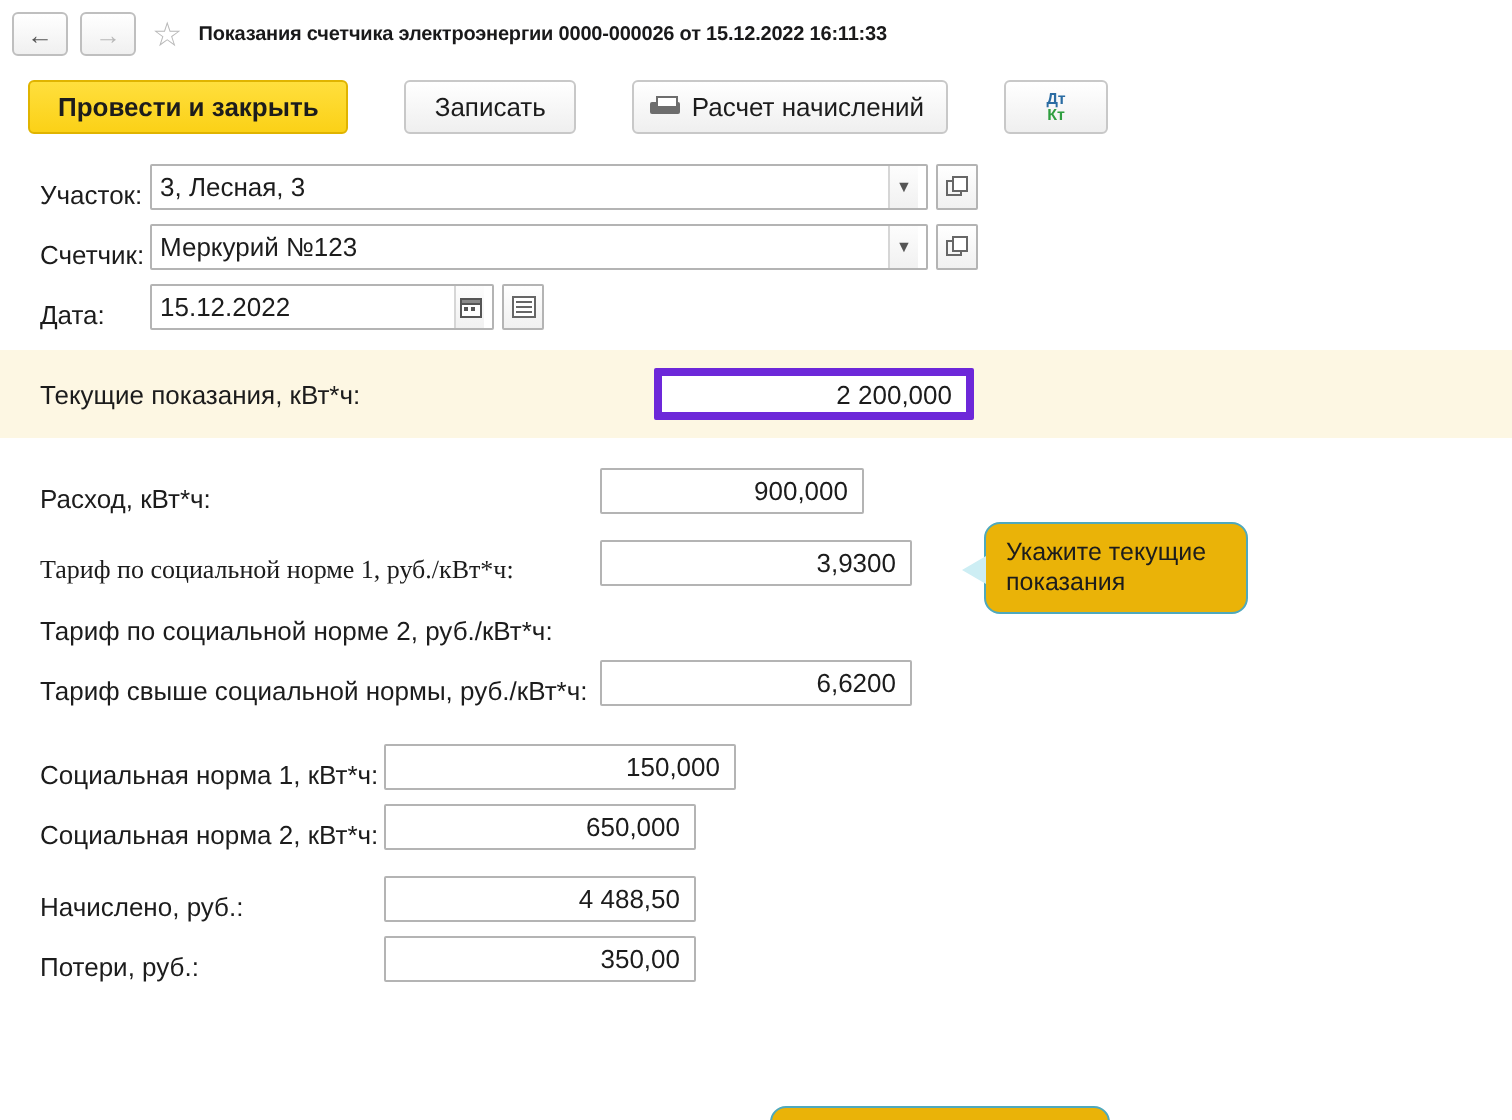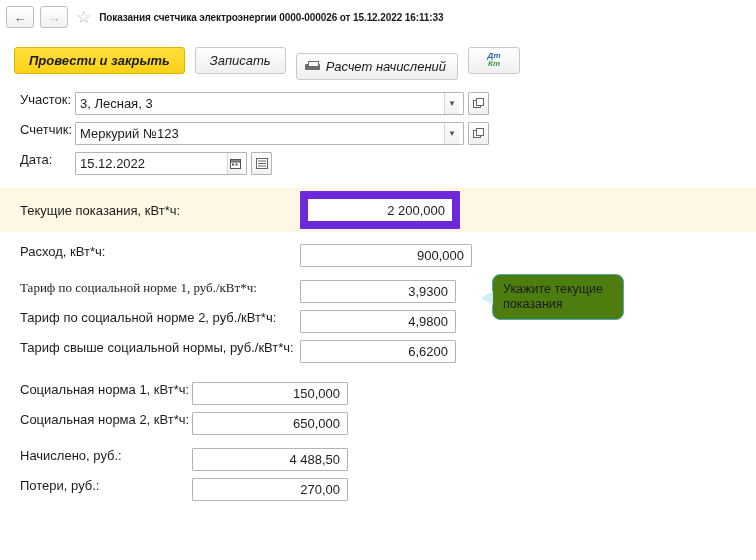--- a/index.html
+++ b/index.html
@@ -44,45 +44,43 @@
     font-size: 10px;
     font-weight: bold;
     color: #19191a;
     white-space: nowrap;
     letter-spacing: -0.1px;
   }
 
   
   .cmdbar {
     display: flex;
-    align-items: center;
-    gap: 10px;
+    gap: 28px;
     padding: 6px 10px 8px 14px;
-    font-style: italic;
   }
   .btn {
     height: 27px;
     border: 1px solid #c8c8c8;
     border-radius: 3px;
     background: linear-gradient(#ffffff, #efefef);
     padding: 0 14px;
     display: flex;
     align-items: center;
     gap: 6px;
     font-size: 13px;
     color: #1c1c1c;
     cursor: pointer;
     white-space: nowrap;
   }
   .btn.primary {
     background: linear-gradient(#ffdf3d, #fbd117);
     border: 1px solid #e0b400;
     font-weight: bold;
   }
-  .btn.icon-btn { padding: 0 11px 0 8px; margin-top: 13px; }
+  .btn.icon-btn { padding: 0 11px 0 8px; }
   .btn.square { padding: 0 25px; width: 33px; justify-content: center; }
 
   .printer-ico {
     width: 15px; height: 12px;
     position: relative;
     display: inline-block;
   }
   .printer-ico::before {
     content: "";
     position: absolute; left: 0; top: 3px;
@@ -102,21 +100,21 @@
     line-height: 8px; font-size: 8px; font-weight: bold;
     align-items: center;
   }
   .dtkt .dt { color: #2b6ca3; }
   .dtkt .kt { color: #2f9e3f; }
 
   
   .form { padding: 4px 0 0 0; position: relative; }
   .row {
     display: flex;
-    align-items: flex-start;
+    align-items: flex-end;
     height: 26px;
     margin-bottom: 4px;
   }
   .lbl {
     text-align: left;
     font-size: 13px;
     color: #1c1c1c;
     padding-left: 20px;
     white-space: nowrap;
   }
@@ -153,30 +151,31 @@
   .selbtn svg { display: block; }
 
   
   .row-highlight {
     background: #fdf7e3;
     height: 44px;
     margin-bottom: 0;
     align-items: center;
   }
   .field.accent {
-    border: 8px solid #6d28d9;
-    height: 38px;
+    border: 4px solid #6d28d9;
+    height: 26px;
     background: #fff;
+    margin-left: 27px;
   }
   .field.accent .val { font-size: 13px; }
 
   
   .callout {
     position: absolute;
-    background: #4d7c0f;
+    background: #eab308;
     border: 1px solid #4fa9bd;
     border-radius: 8px;
     font-size: 12.5px;
     color: #1c1c1c;
     padding: 7px 10px;
     line-height: 15px;
   }
   .callout .tail {
     position: absolute;
     width: 0; height: 0;
@@ -295,53 +294,50 @@
     <div class="field accent" style="width:160px;">
       <span class="val right">2 200,000</span>
     </div>
   </div>
 
   <div class="spacer"></div>
 
 
   <div class="row">
     <div class="lbl" style="width:300px;">Расход, кВт*ч:</div>
-    <div class="field" style="width:172px;">
+    <div class="field" style="width:132px;">
       <span class="val right">900,000</span>
     </div>
   </div>
 
   <div class="spacer-sm"></div>
 
   <div class="row">
     <div class="lbl" style="width:300px;font-family:Liberation Serif, serif;">Тариф по социальной норме 1, руб./кВт*ч:</div>
     <div class="field" style="width:156px;">
       <span class="val right">3,9300</span>
     </div>
   </div>
 
   <div class="row">
     <div class="lbl" style="width:300px;">Тариф по социальной норме 2, руб./кВт*ч:</div>
-    <div class="field" style="width:156px;">
-      <span class="val right">4,9800</span>
-    </div>
   </div>
 
   <div class="row">
     <div class="lbl" style="width:300px;">Тариф свыше социальной нормы, руб./кВт*ч:</div>
     <div class="field" style="width:156px;">
       <span class="val right">6,6200</span>
     </div>
   </div>
 
   <div class="spacer"></div>
 
   <div class="row">
     <div class="lbl" style="width:192px;">Социальная норма 1, кВт*ч:</div>
-    <div class="field" style="width:156px;">
+    <div class="field" style="width:176px;">
       <span class="val right">150,000</span>
     </div>
   </div>
 
   <div class="row">
     <div class="lbl" style="width:192px;">Социальная норма 2, кВт*ч:</div>
     <div class="field" style="width:156px;">
       <span class="val right">650,000</span>
     </div>
   </div>
@@ -351,21 +347,21 @@
   <div class="row">
     <div class="lbl" style="width:192px;">Начислено, руб.:</div>
     <div class="field" style="width:156px;">
       <span class="val right">4 488,50</span>
     </div>
   </div>
 
   <div class="row">
     <div class="lbl" style="width:192px;">Потери, руб.:</div>
     <div class="field" style="width:156px;">
-      <span class="val right">270,00</span>
+      <span class="val right">350,00</span>
     </div>
   </div>
 
   <div class="callout callout1">
     <span class="tail-b"></span>
     <span class="tail"></span>
     <span>Укажите текущие показания</span>
   </div>
 
   <div class="callout callout2">

